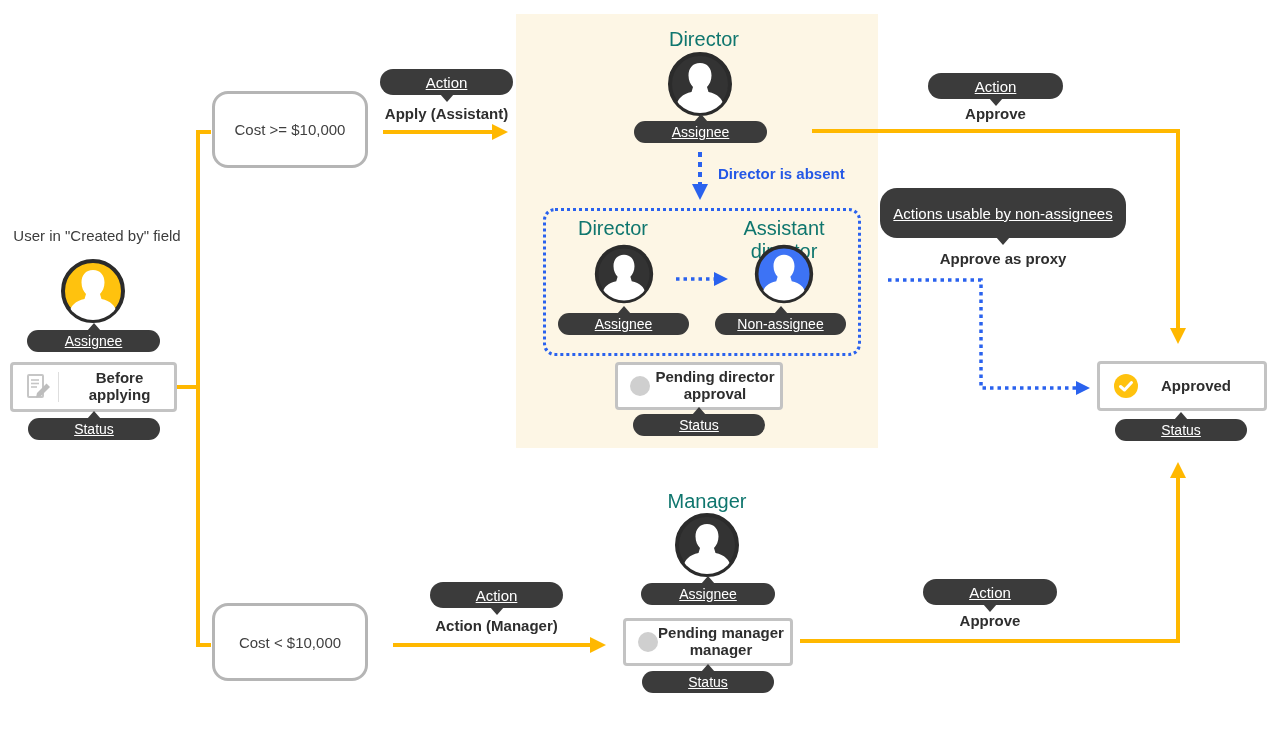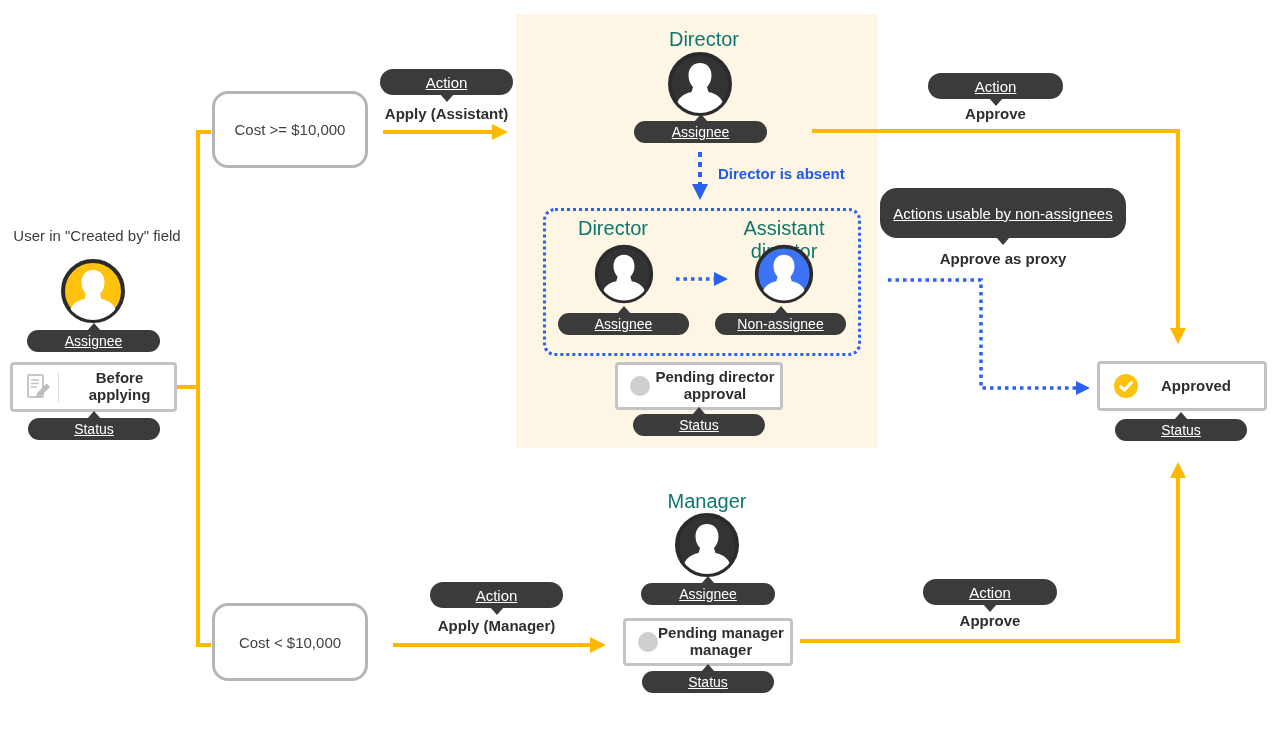--- a/index.html
+++ b/index.html
@@ -194,21 +194,21 @@
     </svg>
     <span class="txt">Approved</span>
   </div>
   <div class="badge ptr-top" style="left:1115px;top:419px;width:132px;">
     <span>Status</span>
   </div>
 
   <div class="badge action-badge ptr-bottom" style="left:430px;top:582px;width:133px;">
     <span>Action</span>
   </div>
-  <div class="action-label" style="left:420px;top:617px;width:153px;">Apply (Manager)</div>
+  <div class="action-label" style="left:420px;top:617px;width:153px;">Action (Manager)</div>
 
   <div class="role-label" style="left:647px;top:490px;width:120px;">Manager</div>
   <svg class="avatar" style="left:673px;top:511px;" width="68" height="68" viewBox="0 0 68 68">
     <defs>
         <clipPath id="cp5">
           <circle cx="34" cy="34" r="29"></circle>
         </clipPath>
       </defs>
     <circle cx="34" cy="34" r="30" fill="#333333" stroke="#2B2B2B" stroke-width="4"></circle>
     <g clip-path="url(#cp5)" fill="#fff">

